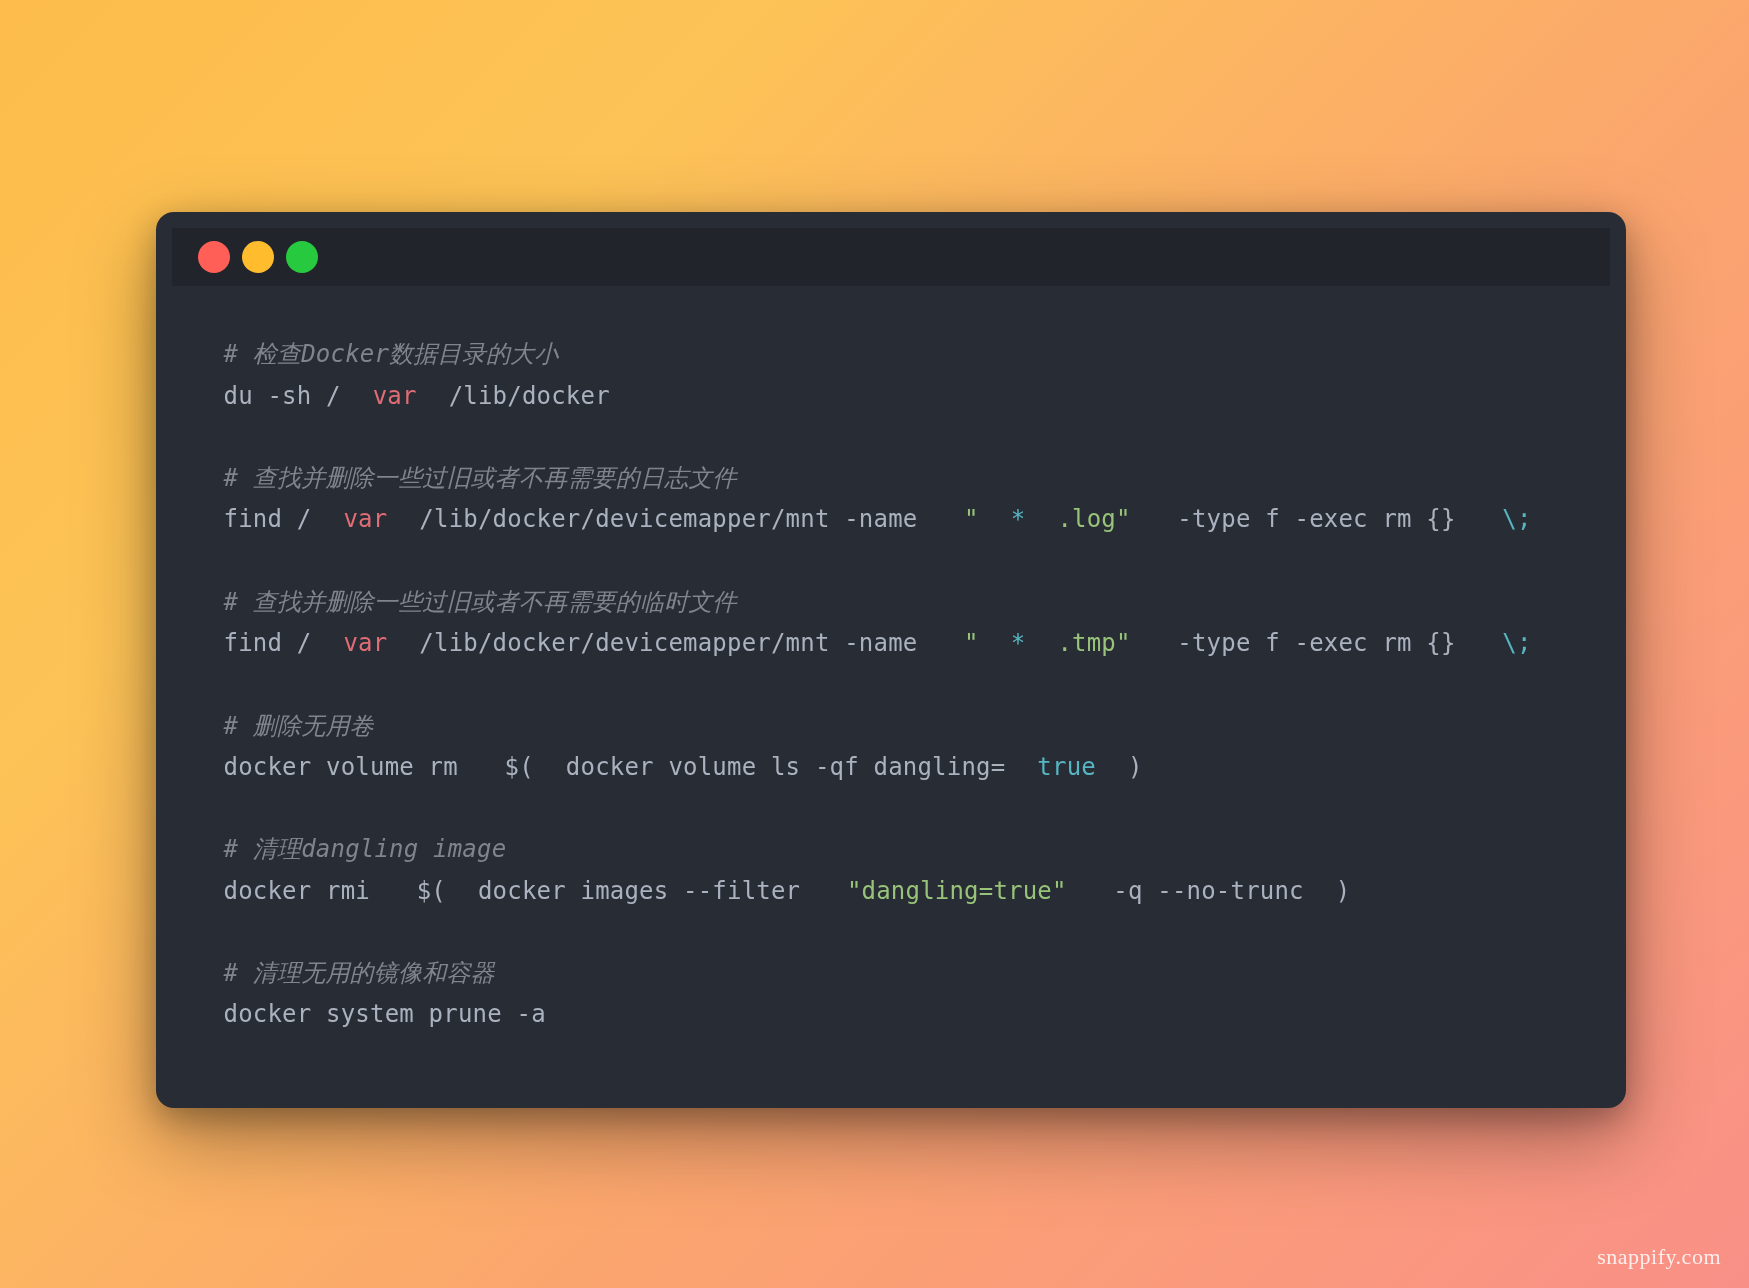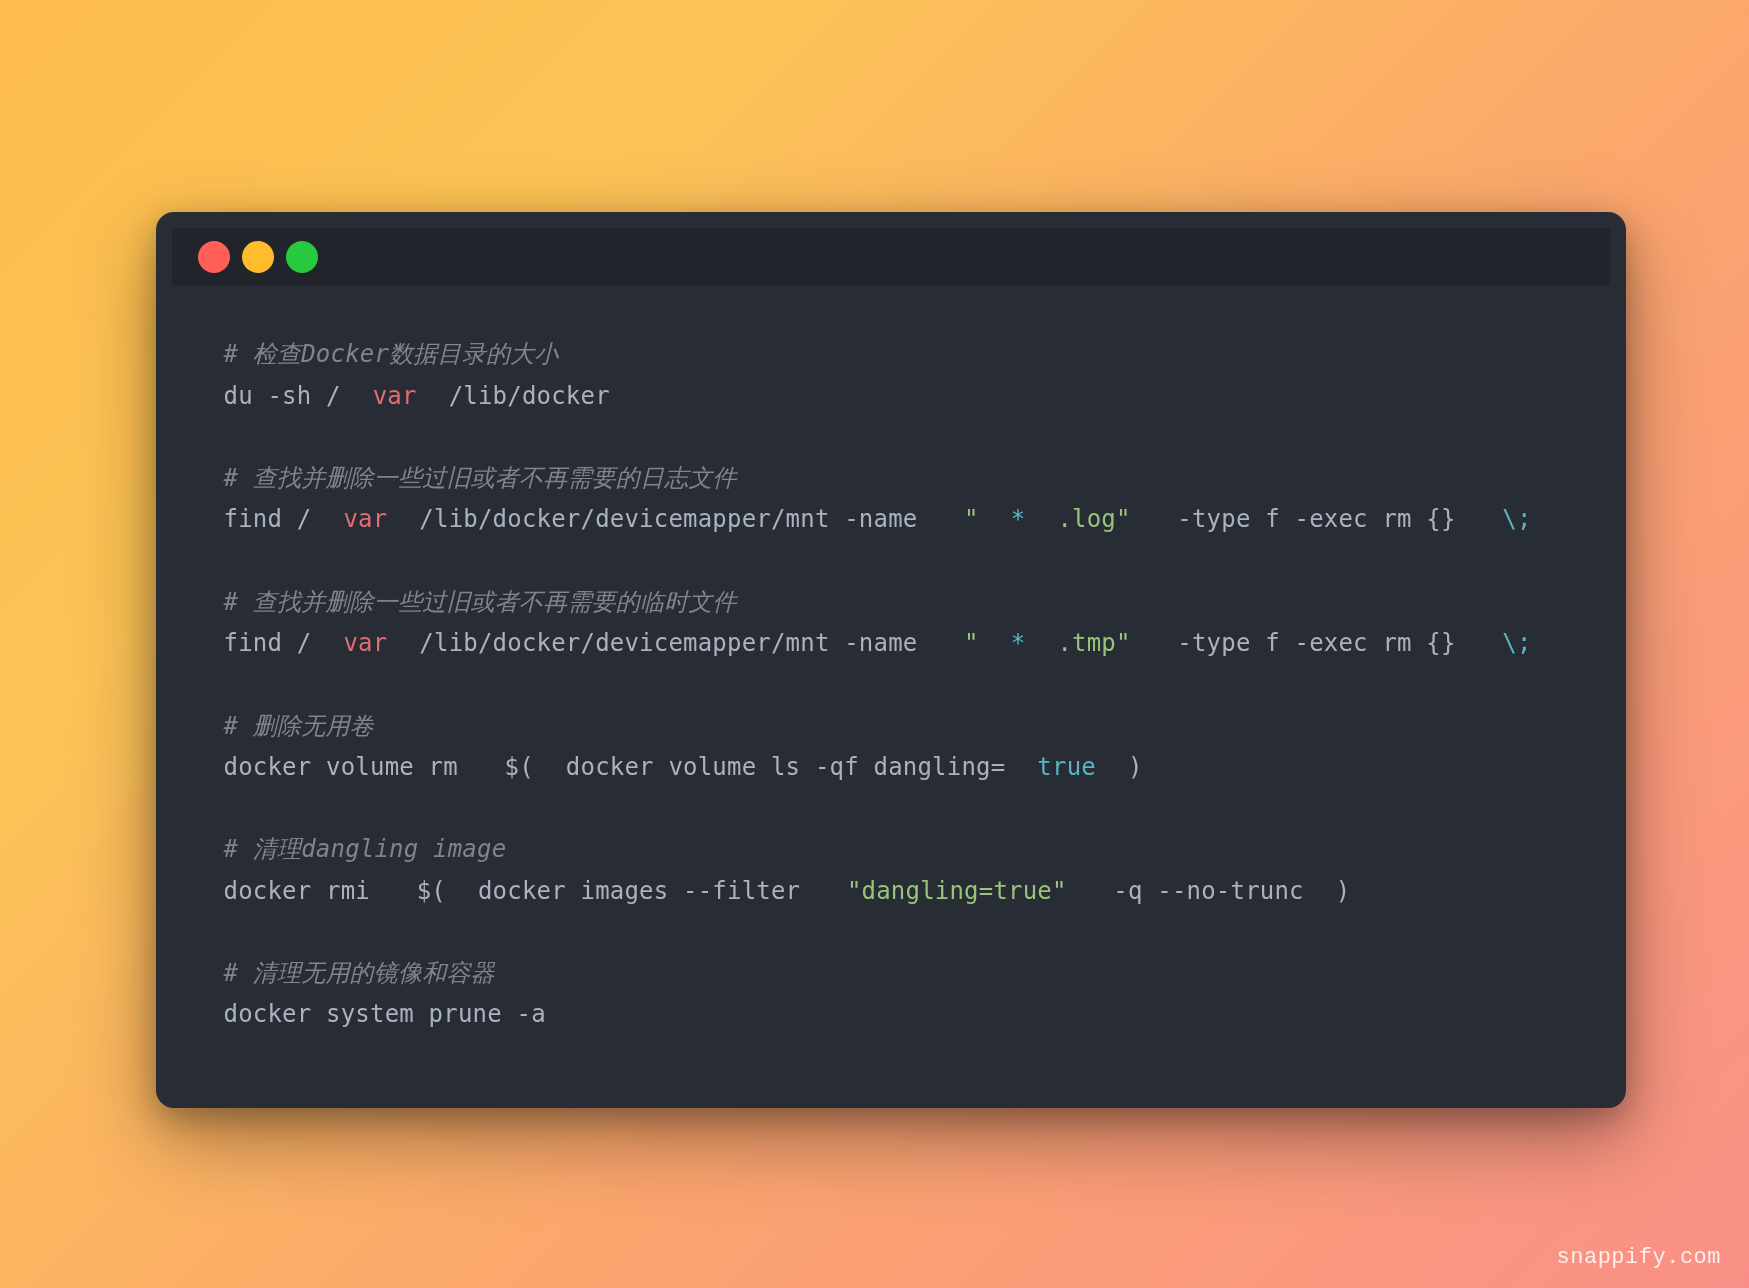--- a/index.html
+++ b/index.html
@@ -50,21 +50,21 @@
   .str { color: #98c379; }
   .str-star { color: #56b6c2; }
   .kw { color: #56b6c2; }
   .paren { color: #abb2bf; }
   .esc { color: #56b6c2; }
   .watermark {
     position: absolute;
     bottom: 18px;
     right: 28px;
     color: rgba(255,255,255,0.85);
-    font-family: Liberation Mono, monospace;
+    font-family: Liberation Serif, serif;
     font-size: 22px;
     letter-spacing: 0.5px;
     margin-top: 24px;
   }
 </style>
 </head>
 <body>
 
 <div class="window">
   <div class="titlebar">

